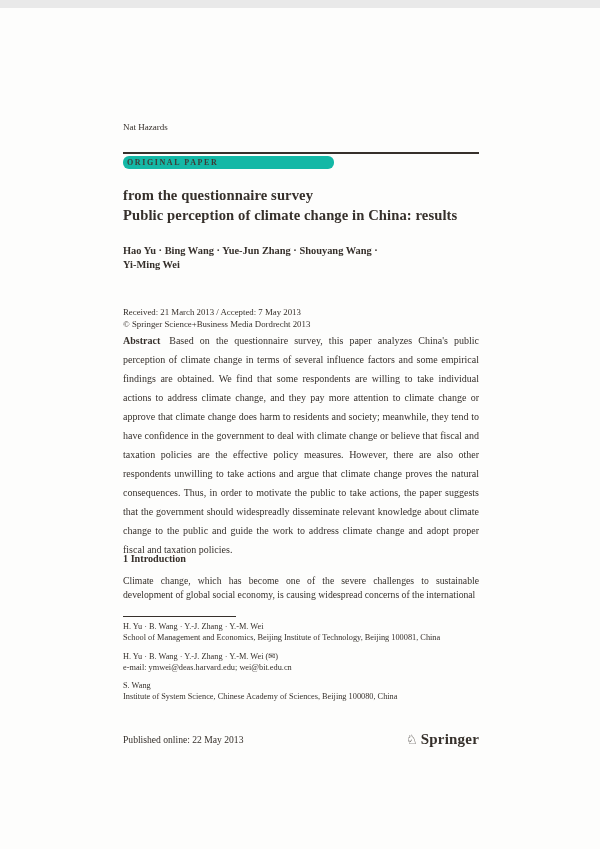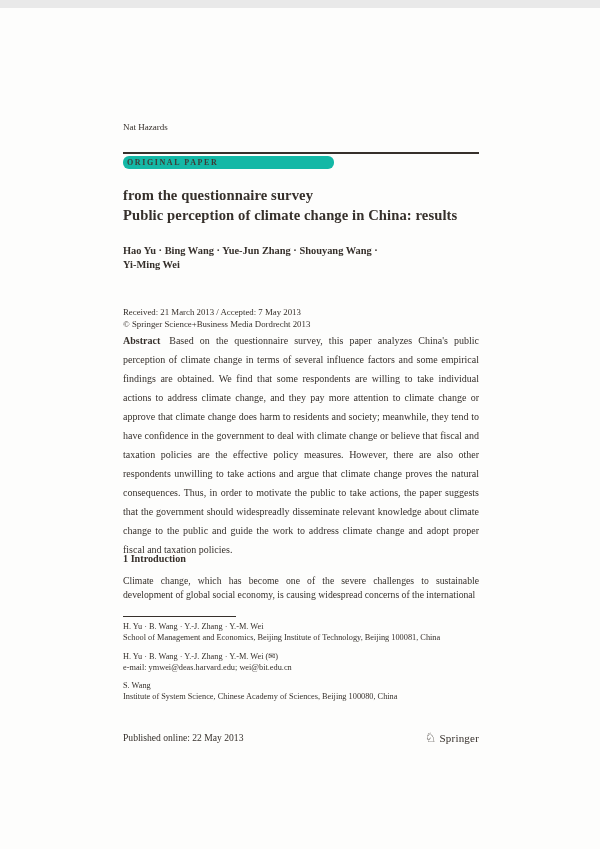--- a/index.html
+++ b/index.html
@@ -59,21 +59,21 @@
     justify-content: space-between;
     align-items: center;
   }
   .published { font-size: 9.6px; }
   .springer-logo { display: flex; align-items: center; gap: 3px; }
   .springer-knight {
     font-family: "DejaVu Sans", sans-serif;
     font-size: 13px;
     line-height: 13px;
   }
-  .springer-word { font-size: 11px; font-weight: 400; letter-spacing: 0.2px; }
+  .springer-word { font-size: 15px; font-weight: 700; letter-spacing: 0.2px; }
 </style>
 </head>
 <body>
 
 <div class="page">
 
   <div class="abs journal-block">
     <div>Nat Hazards</div>
   </div>
 

